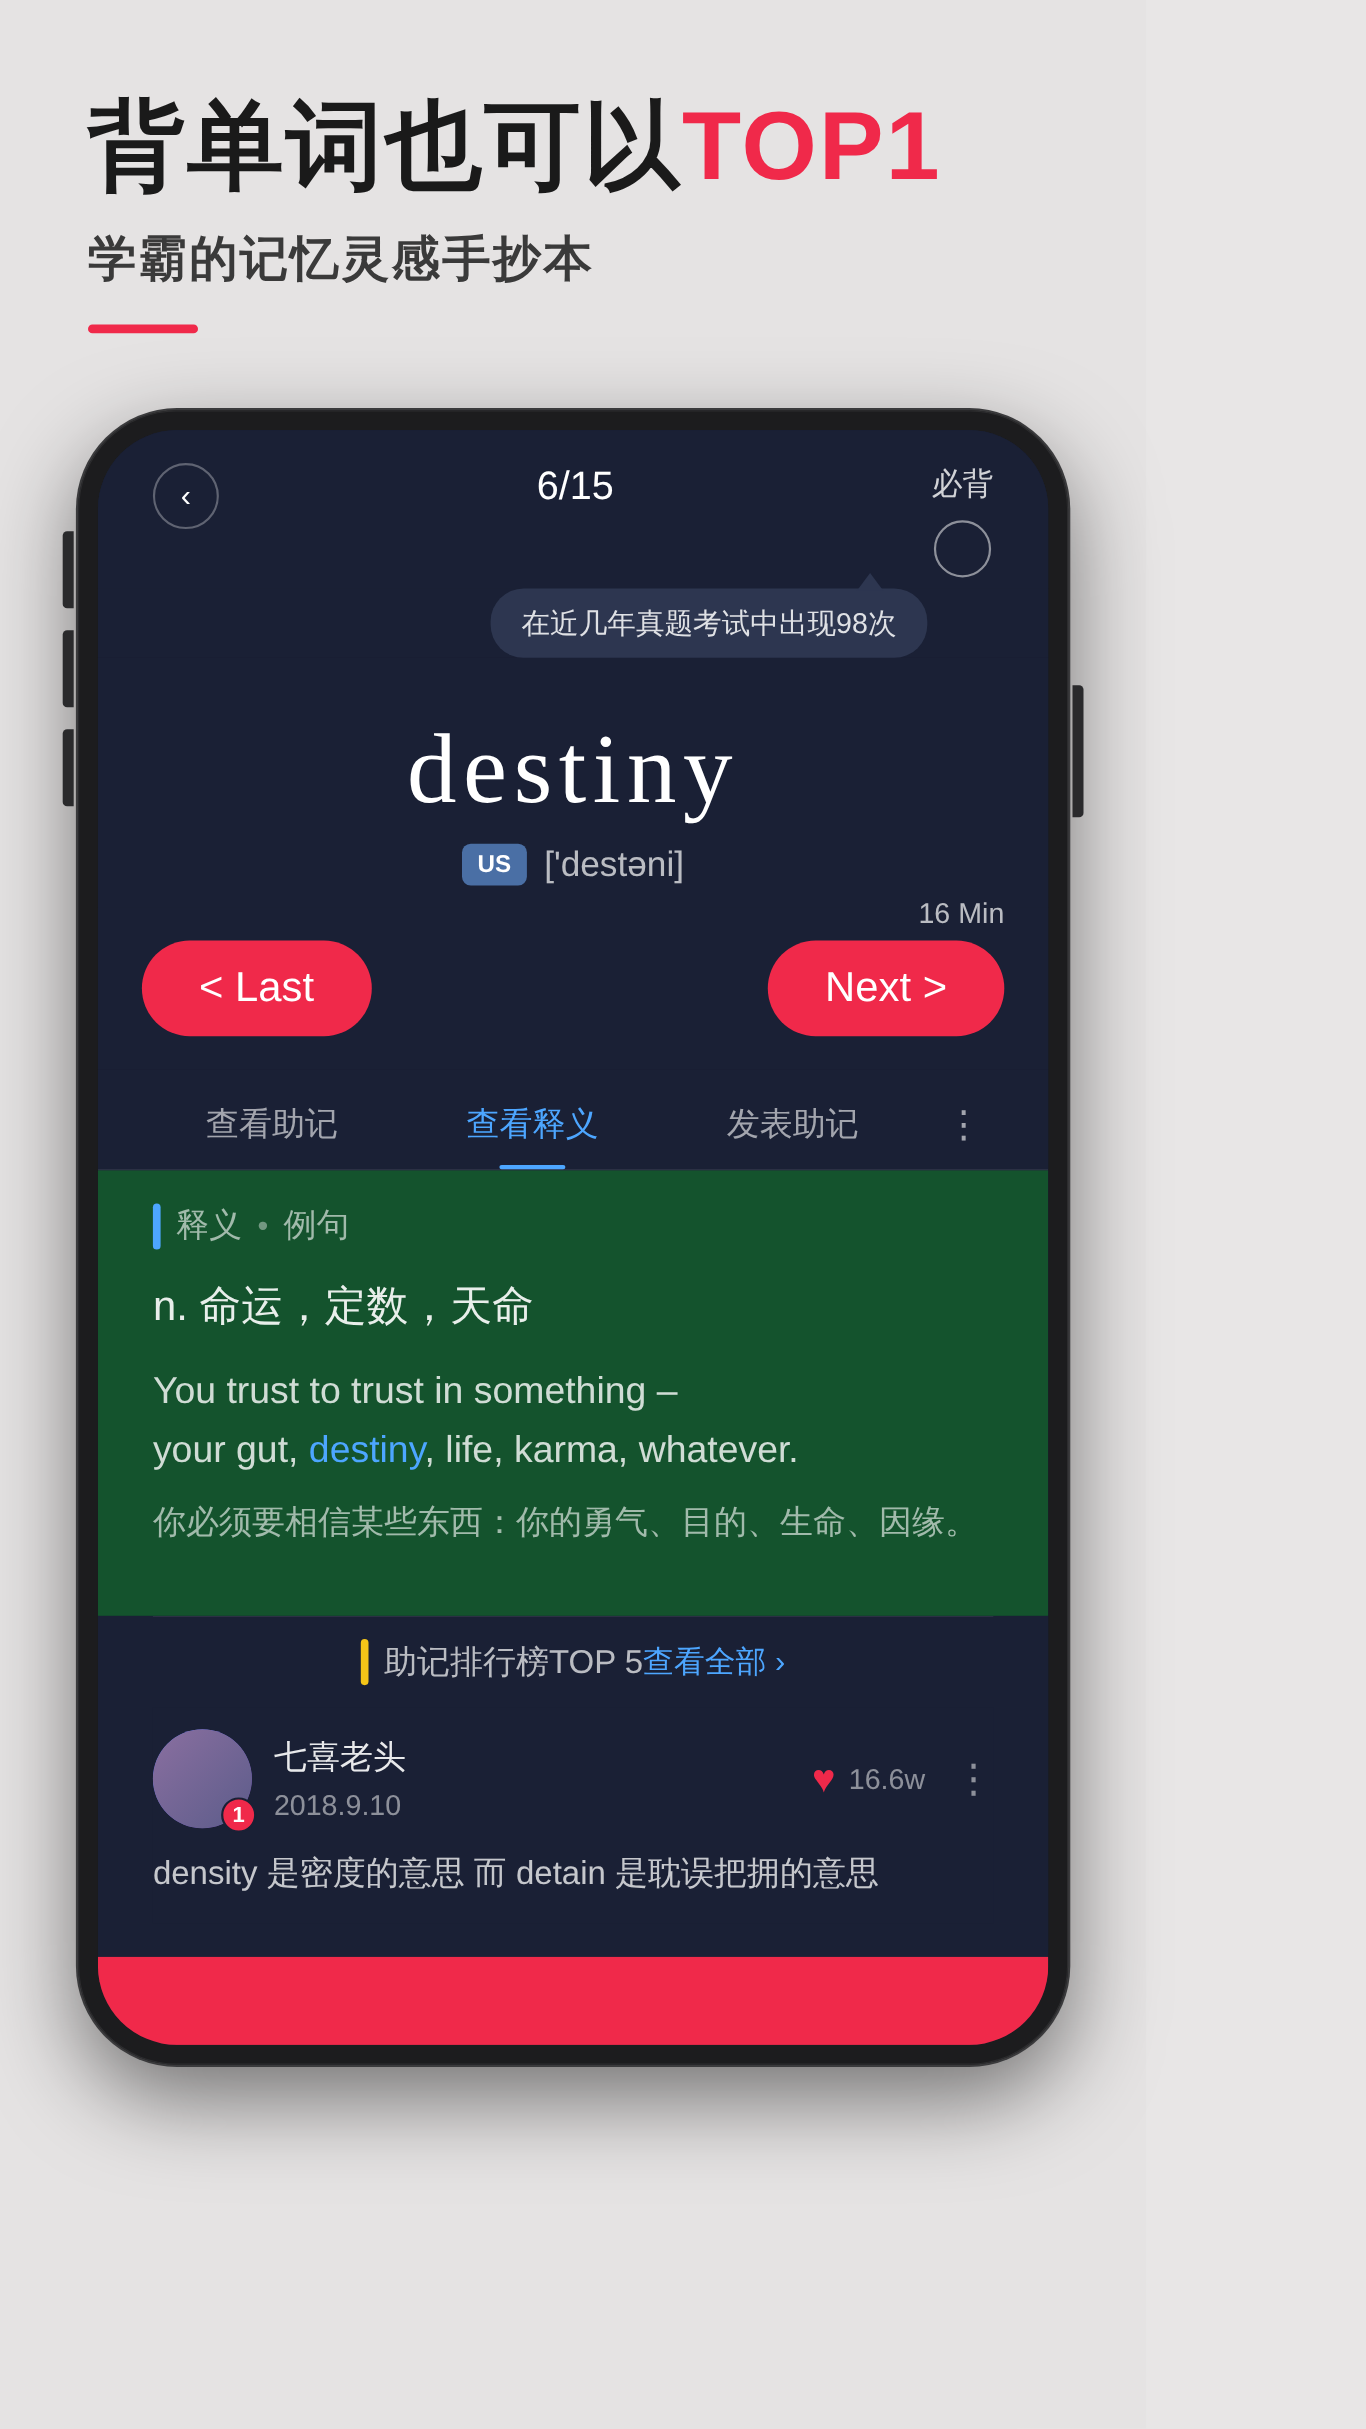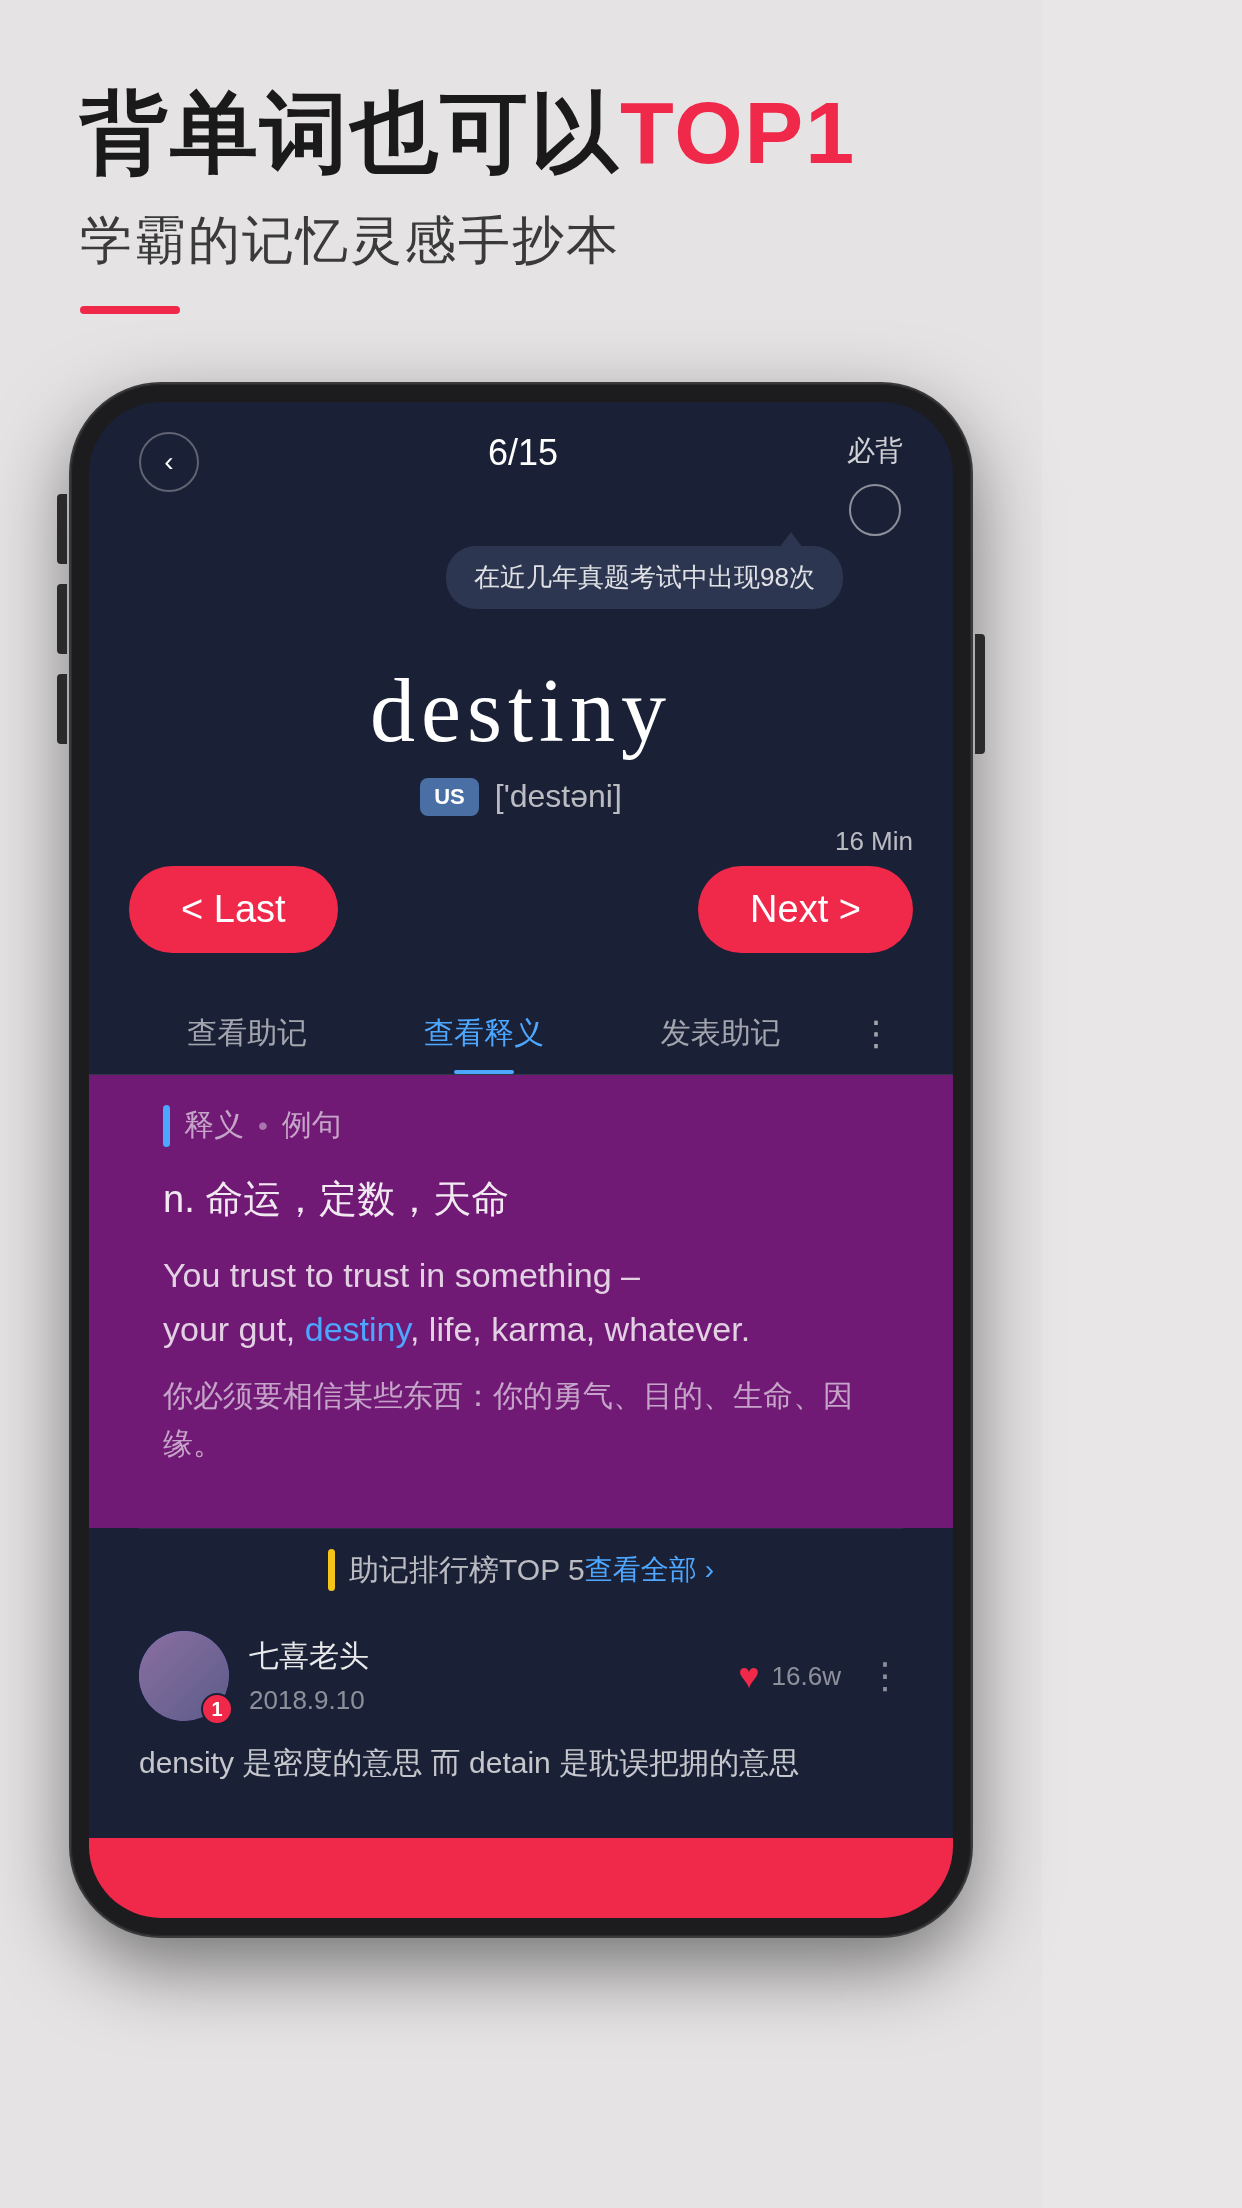--- a/index.html
+++ b/index.html
@@ -33,24 +33,24 @@
       line-height: 1.2;
       letter-spacing: 2px;
     }
 
     .top-title .highlight {
       color: #f0294a;
       font-weight: 900;
     }
 
     .top-subtitle {
-      font-size: 52px;
+      font-size: 44px;
       color: #3a3a3a;
       margin-top: 20px;
-      font-weight: 400;
+      font-weight: 700;
       letter-spacing: 2px;
     }
 
     .title-underline {
       width: 100px;
       height: 8px;
       background: #f0294a;
       margin-top: 30px;
       border-radius: 4px;
     }
@@ -303,22 +303,22 @@
 
     .tab-more {
       color: rgba(255,255,255,0.6);
       font-size: 34px;
       padding: 20px;
       cursor: pointer;
     }
 
     
     .content-area {
-      background: #701a75;
-      padding: 30px 50px 30px 74px;
+      background: #14532d;
+      padding: 30px 50px 30px 50px;
     }
 
     .section-header {
       display: flex;
       align-items: center;
       gap: 14px;
       margin-bottom: 24px;
     }
 
     .section-indicator {

